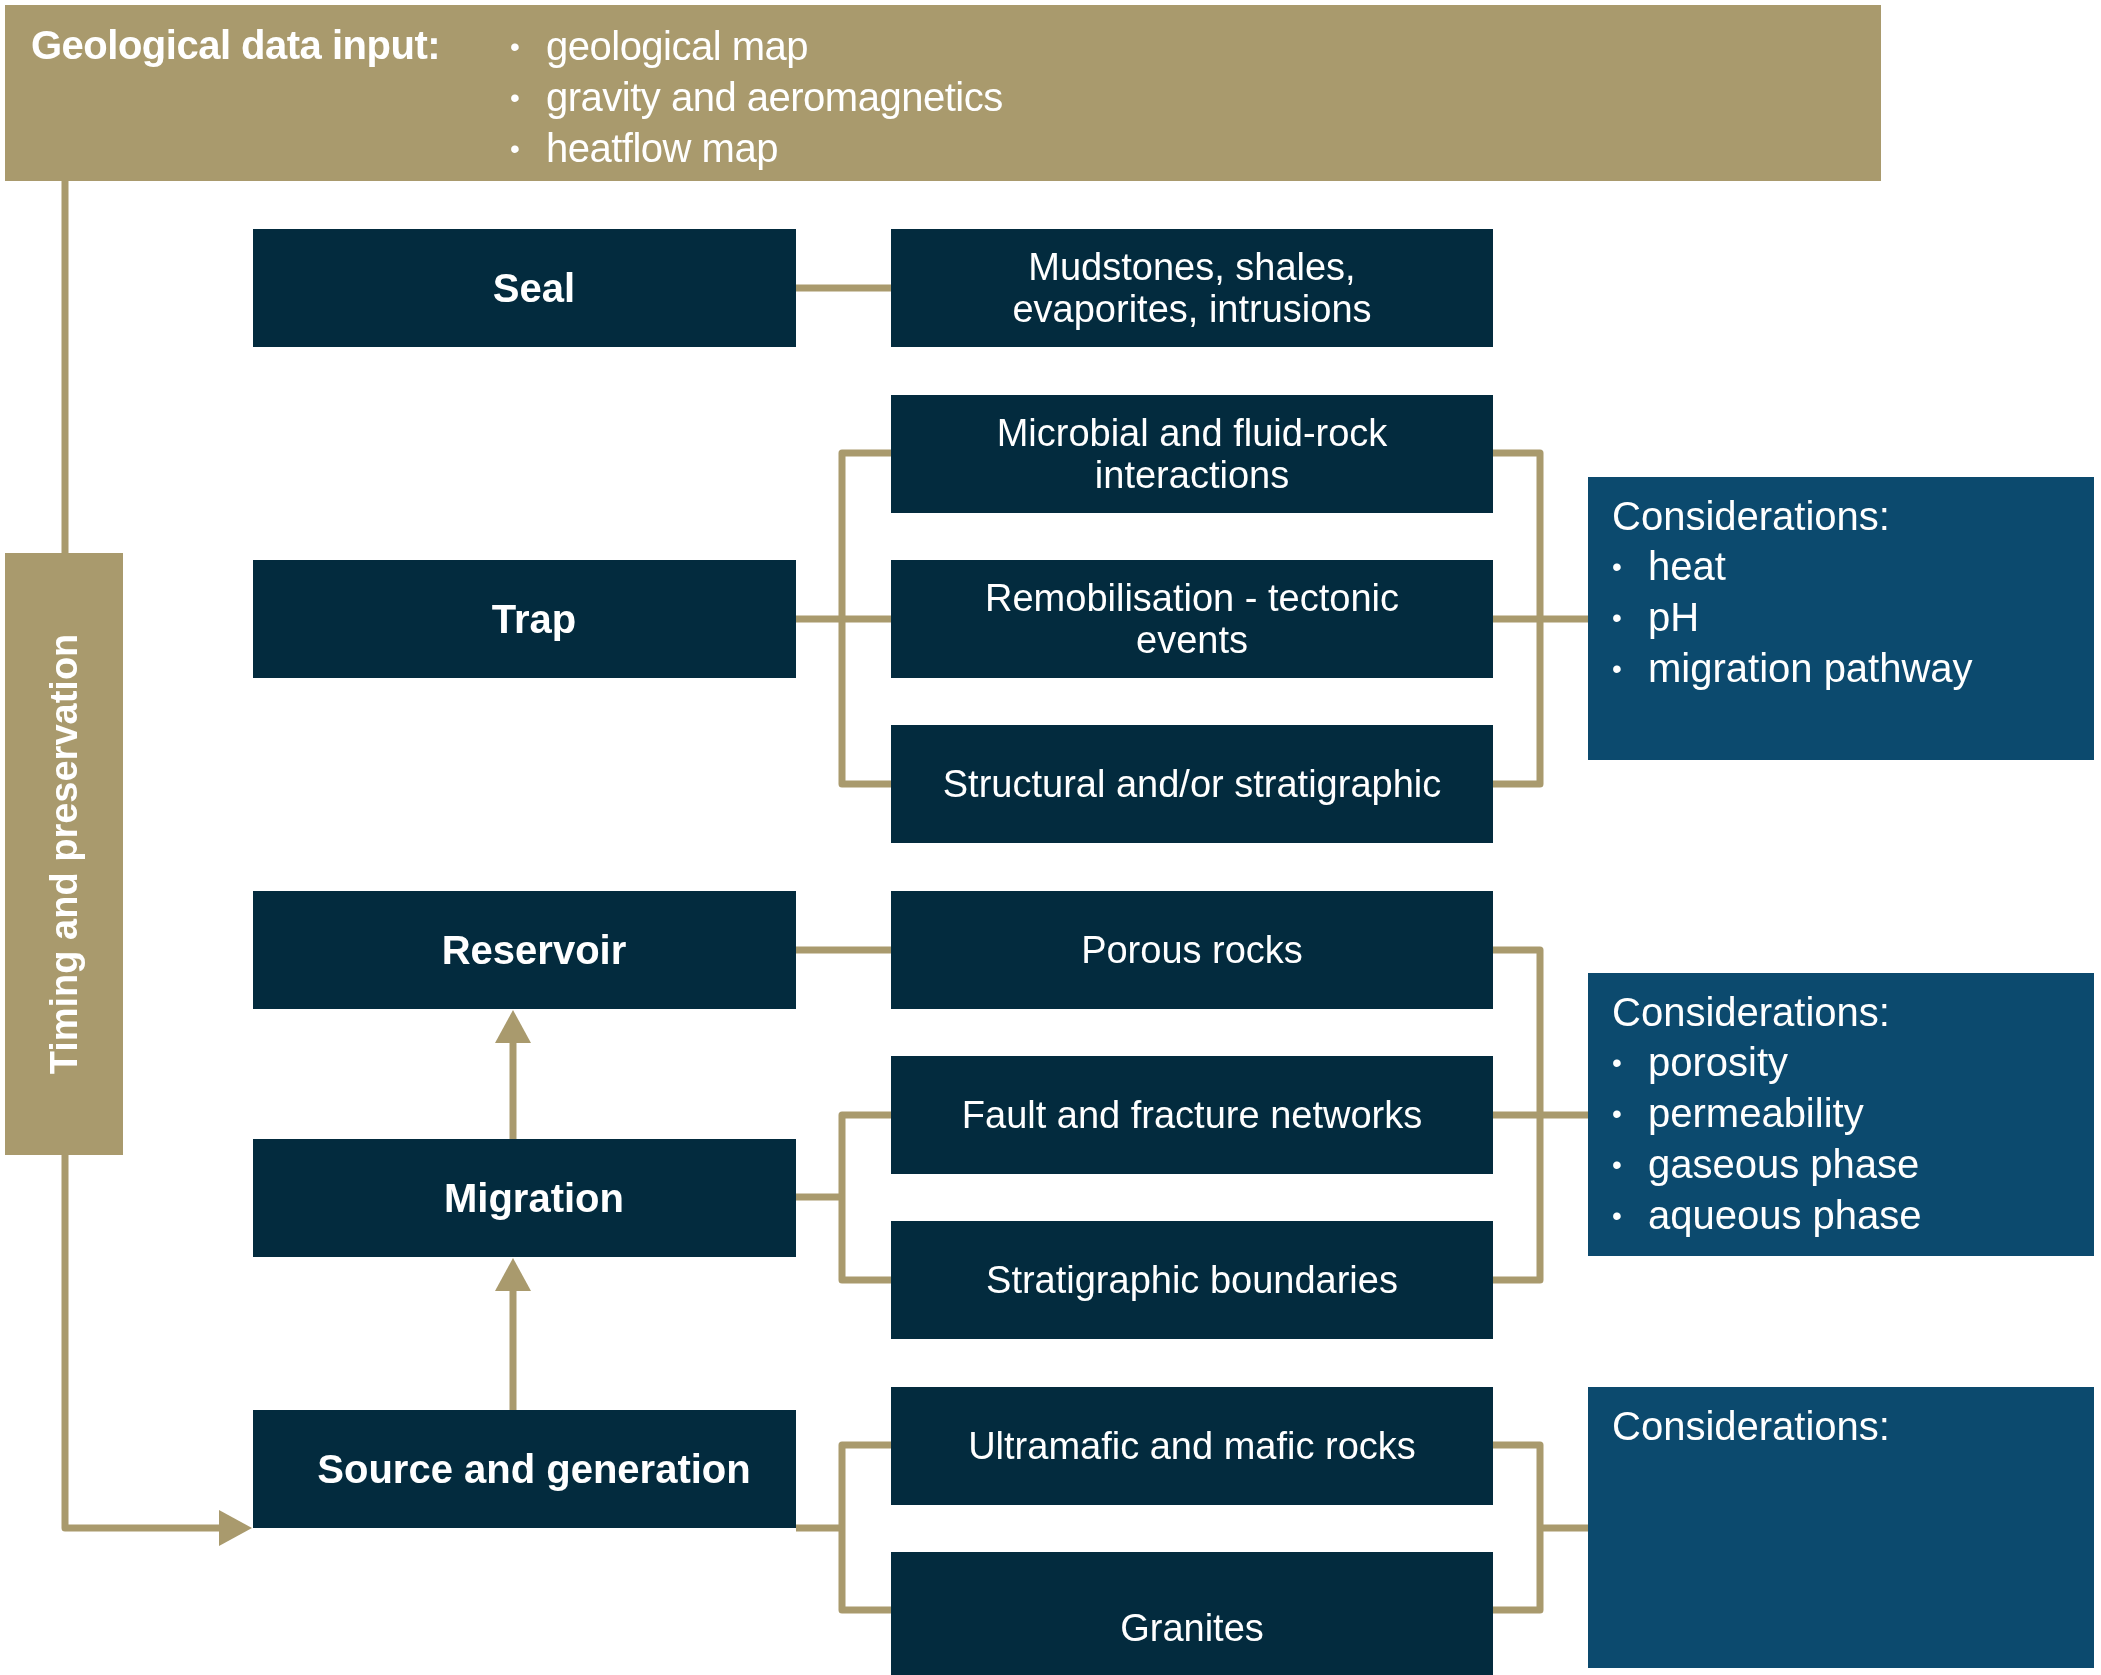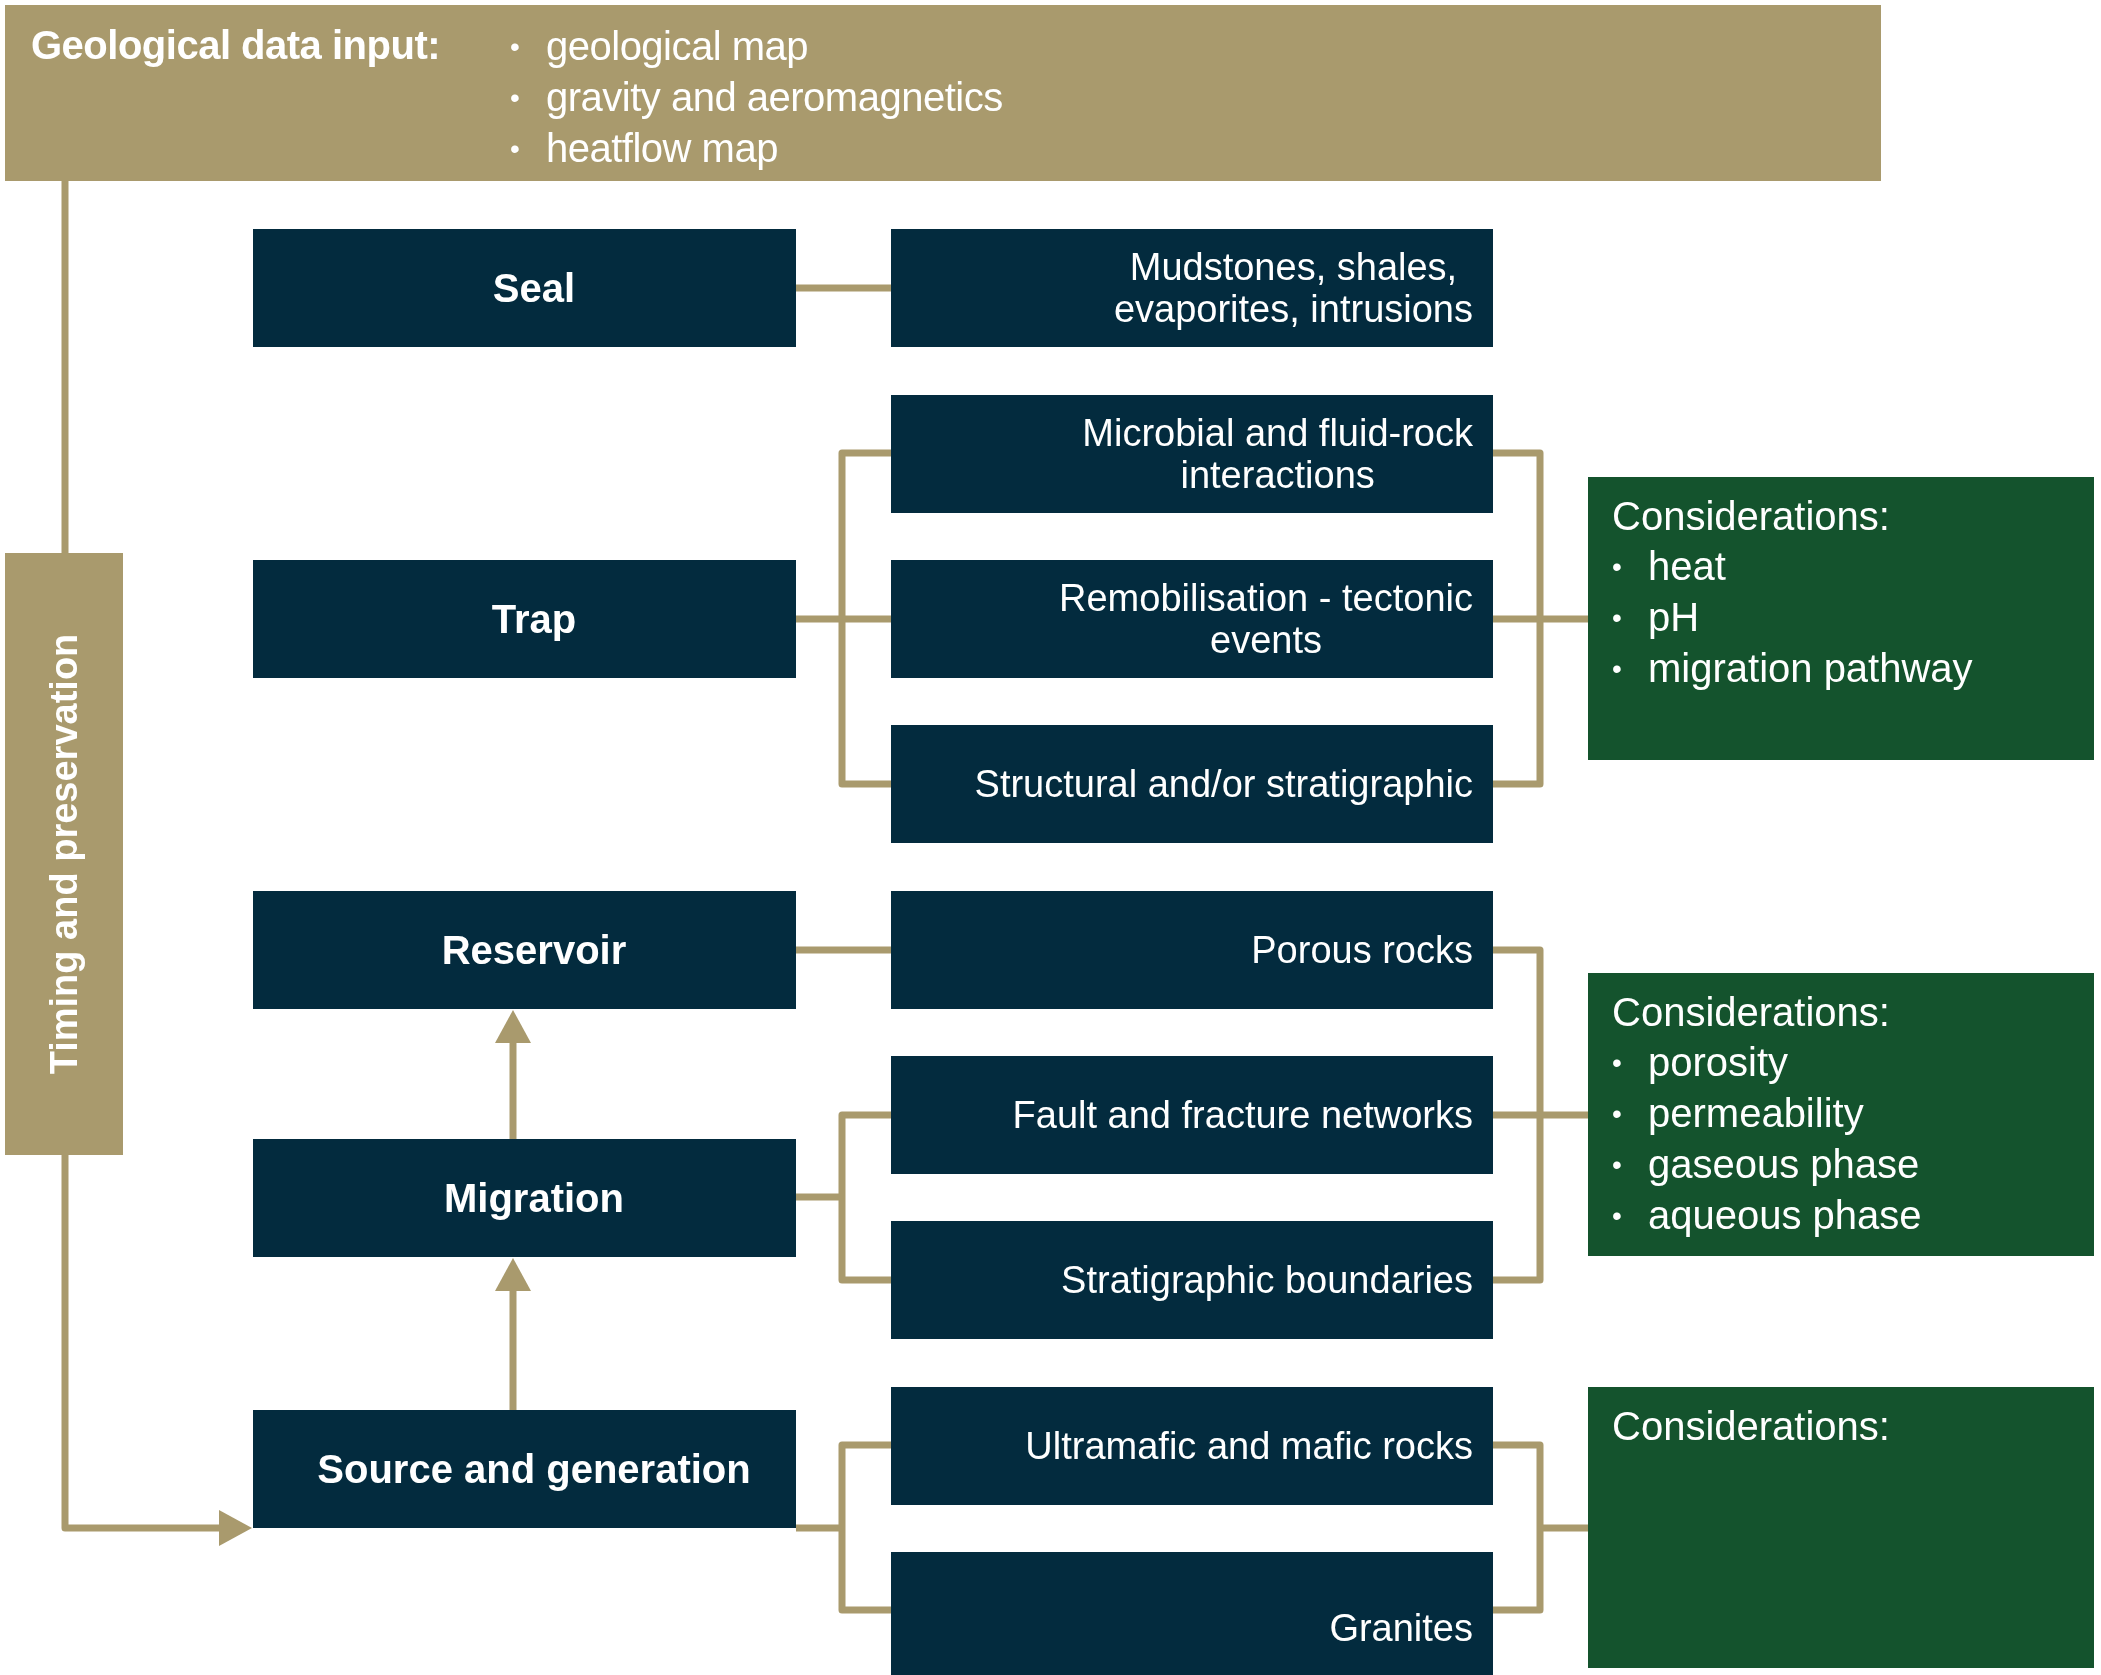--- a/index.html
+++ b/index.html
@@ -6,22 +6,22 @@
   body { width: 2101px; height: 1675px; position: relative; overflow: hidden;
          font-family: "Liberation Sans", "DejaVu Sans", sans-serif; }
   #diagram { position: absolute; left: 0; top: 0; width: 2101px; height: 1675px; }
   .header { position: absolute; left: 5px; top: 5px; width: 1876px; height: 176px; background: #a99a6d; color: #fff; }
   .header-title { position: absolute; left: 26px; top: 18px; font-size: 40px; font-weight: bold; letter-spacing: -0.5px; }
   .hcol { position: absolute; top: 16px; list-style: none; margin: 0; padding: 0; }
   .hcol li { font-size: 40px; line-height: 50px; white-space: nowrap; letter-spacing: -0.5px; }
   .hcol li .b { display: inline-block; width: 36px; text-align: left; font-size: 28px; vertical-align: 4px; }
   .box { position: absolute; background: #032b3e; color: #fff; display: flex; align-items: center; justify-content: center; text-align: center; box-sizing: border-box; }
   .left { left: 253px; width: 543px; height: 118px; font-size: 40px; font-weight: bold; padding-left: 19px; }
-  .mid { left: 891px; width: 602px; height: 118px; font-size: 38px; line-height: 42px; padding: 0 20px; justify-content: flex-end; }
-  .cons { position: absolute; left: 1588px; width: 506px; background: #14532d; color: #fff; box-sizing: border-box; padding: 14px 24px; }
+  .mid { left: 891px; width: 602px; height: 118px; font-size: 38px; line-height: 42px; padding: 0 20px; }
+  .cons { position: absolute; left: 1588px; width: 506px; background: #0c4a6e; color: #fff; box-sizing: border-box; padding: 14px 24px; }
   .cons .ct { font-size: 40px; line-height: 50px; }
   .cons ul { list-style: none; margin: 0; padding: 0; }
   .cons li { font-size: 40px; line-height: 50px; white-space: nowrap; }
   .cons li .b { display: inline-block; width: 36px; font-size: 28px; vertical-align: 4px; }
   .timing { position: absolute; left: 5px; top: 553px; width: 118px; height: 602px; background: #a99a6d; }
   .timing span { position: absolute; left: 59px; top: 301px; transform: translate(-50%, -50%) rotate(-90deg); white-space: nowrap; color: #fff; font-size: 38px; font-weight: bold; }
   svg.lines { position: absolute; left: 0; top: 0; }
 </style>
 </head>
 <body>

